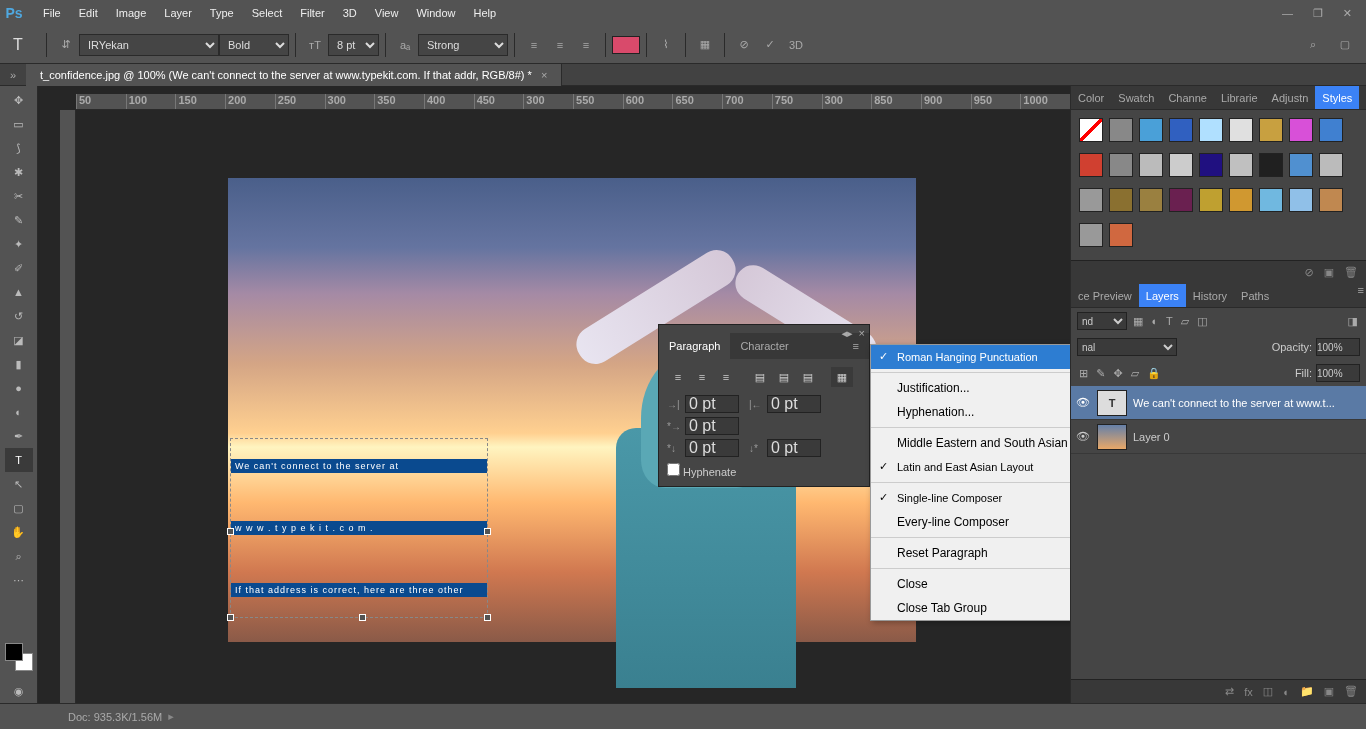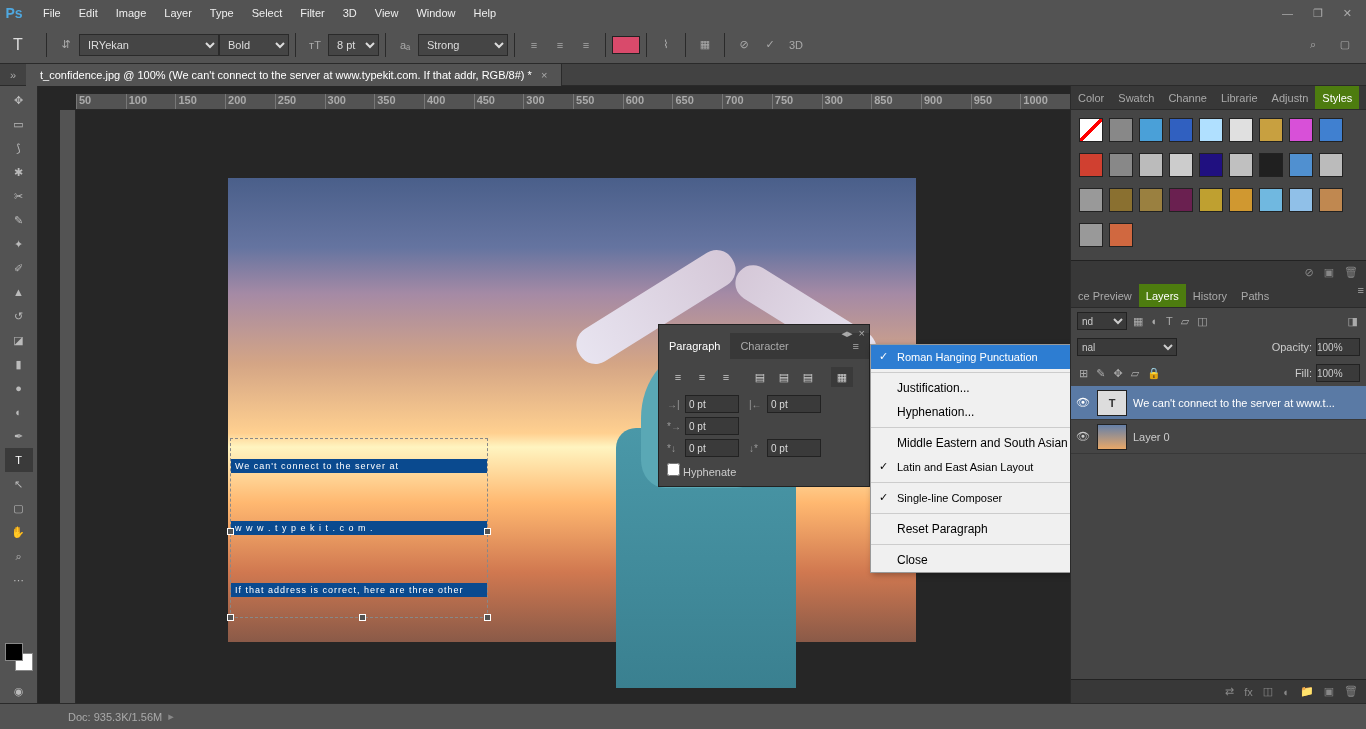--- a/index.html
+++ b/index.html
@@ -38,21 +38,21 @@
 .canvas .torso { position:absolute; top:200px; left:120px; width:180px; height:260px; background:linear-gradient(180deg,#4a98a8,#3a8090); border-radius:20px 20px 0 0; }
 .textbox { position:absolute; left:2px; top:260px; width:258px; height:180px; border:1px dashed #888; }
 .textbox .line { background:#0a4a8f; color:#fff; font-size:9px; padding:2px 4px; letter-spacing:1px; white-space:nowrap; overflow:hidden; }
 .textbox .l1 { margin-top:20px; }
 .textbox .l2 { margin-top:48px; }
 .textbox .l3 { margin-top:48px; }
 .handle { position:absolute; width:7px; height:7px; background:#535353; border:1px solid #fff; }
 .panelarea { width:296px; background:#454545; border-left:1px solid #2a2a2a; display:flex; flex-direction:column; }
 .ptabs { display:flex; background:#383838; height:24px; border-bottom:1px solid #2a2a2a; font-size:10px; }
 .ptabs .pt { padding:0 7px; line-height:24px; color:#aaa; cursor:pointer; }
-.ptabs .pt.active { background:#4d7c0f; color:#fff; }
+.ptabs .pt.active { background:#3b82f6; color:#fff; }
 .styles-body { padding:8px; display:flex; flex-wrap:wrap; gap:6px; height:150px; }
 .styles-body .st { width:24px; height:24px; border:1px solid #222; }
 .lptabs { display:flex; background:#383838; height:24px; border-bottom:1px solid #2a2a2a; }
 .layers-body { flex:1; background:#454545; }
 .layers-body .lopt { display:flex; align-items:center; padding:4px 6px; gap:4px; }
 .layers-body .lopt select, .layers-body .lopt input { background:#3a3a3a; border:1px solid #222; color:#ccc; height:18px; font-size:10px; }
 .layers-body .lrow { display:flex; align-items:center; height:34px; border-bottom:1px solid #383838; padding:0 4px; gap:6px; }
 .layers-body .lrow.sel { background:#5a7aa5; color:#fff; }
 .layers-body .eye { width:16px; text-align:center; }
 .layers-body .thumb { width:30px; height:26px; background:#fff; border:1px solid #222; }
@@ -61,21 +61,21 @@
 .parapanel .ptabs2 .pt { padding:0 10px; line-height:26px; color:#aaa; }
 .parapanel .ptabs2 .pt.active { background:#454545; color:#fff; }
 .parapanel .ptabs2 .menu { margin-left:auto; color:#aaa; cursor:pointer; padding:0 4px; }
 .parapanel .body { padding:8px; }
 .parapanel .alignrow { display:flex; gap:2px; margin-bottom:8px; }
 .parapanel .ab { width:22px; height:20px; border:1px solid transparent; display:flex; align-items:center; justify-content:center; color:#ccc; cursor:pointer; }
 .parapanel .ab.active { background:#3a3a3a; }
 .parapanel .prow { display:flex; gap:10px; margin-bottom:4px; }
 .parapanel .pfield { display:flex; align-items:center; gap:4px; }
 .parapanel .pfield .ic { color:#999; font-size:10px; width:14px; }
-.parapanel .pfield input { background:#3a3a3a; border:1px solid #222; color:#ddd; width:54px; height:18px; font-size:10px; padding:0 3px; }
+.parapanel .pfield input { background:#3a3a3a; border:1px solid #222; color:#ddd; width:54px; height:18px; font-size:16px; padding:0 3px; }
 .ctxmenu { position:absolute; top:258px; left:832px; width:264px; background:#f0f0f0; border:1px solid #999; z-index:10; box-shadow:2px 2px 6px rgba(0,0,0,0.3); color:#000; }
 .ctxmenu .ci { padding:5px 10px 5px 26px; position:relative; cursor:pointer; font-size:12px; }
 .ctxmenu .ci.hl { background:#2d7dd2; color:#fff; }
 .ctxmenu .ci .chk { position:absolute; left:8px; }
 .ctxmenu .sep { height:1px; background:#ccc; margin:3px 0; }
 .statusbar { position:absolute; bottom:0; left:0; right:0; height:26px; background:#535353; border-top:1px solid #2a2a2a; display:flex; align-items:center; padding:0 8px; color:#aaa; }
 .statusbar .s { margin-left:60px; }
 .pfoot { height:24px; background:#383838; border-top:1px solid #222; display:flex; justify-content:flex-end; align-items:center; gap:10px; padding:0 8px; color:#888; }
 .pspacer {flex:1}
 .micon { margin:0 2px; color:#aaa; }
@@ -271,24 +271,26 @@
     <div class="ctxmenu">
       <div class="ci hl"><span class="chk">✓</span><span>Roman Hanging Punctuation</span></div>
       <div class="sep"></div>
       <div class="ci">Justification...</div>
       <div class="ci">Hyphenation...</div>
       <div class="sep"></div>
       <div class="ci">Middle Eastern and South Asian Layout</div>
       <div class="ci"><span class="chk">✓</span><span>Latin and East Asian Layout</span></div>
       <div class="sep"></div>
       <div class="ci"><span class="chk">✓</span><span>Single-line Composer</span></div>
+      <div class="ci">Every-line Composer</div>
       <div class="sep"></div>
       <div class="ci">Reset Paragraph</div>
       <div class="sep"></div>
       <div class="ci">Close</div>
+      <div class="ci">Close Tab Group</div>
     </div>
   </div>
 
   <div class="panelarea">
     <div class="ptabs">
       <div class="pt">Color</div>
       <div class="pt">Swatch</div>
       <div class="pt">Channe</div>
       <div class="pt">Librarie</div>
       <div class="pt">Adjustn</div>

